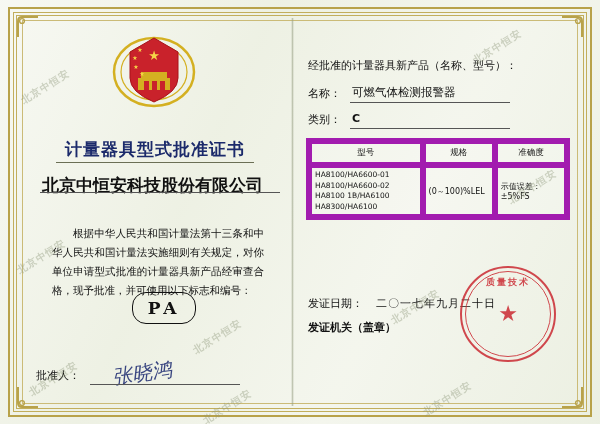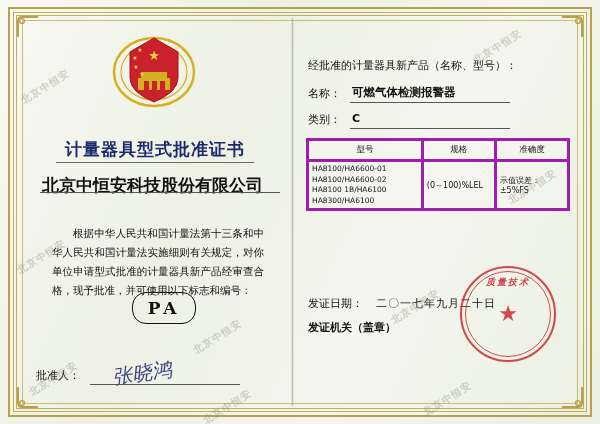--- a/index.html
+++ b/index.html
@@ -168,21 +168,21 @@
     position:absolute;
     font-family:"DejaVu Sans", sans-serif;
     font-size:11px;
     color:#111;
   }
   .r-head { left:8px; top:34px; }
   .r-name-label { left:8px; top:62px; }
   .r-name-value {
     left:52px; top:61px;
     font-size:11.5px;
-    font-weight:bold;
+    font-weight:normal;
     color:#111;
     text-align:right;
   }
   .r-name-underline {
     position:absolute;
     left:50px; top:78px; width:160px;
     border-bottom:1px solid #555;
   }
   .r-cat-label { left:8px; top:88px; }
   .r-cat-value { left:52px; top:88px; font-weight:bold; }
@@ -196,21 +196,21 @@
     position:absolute;
     left:6px; top:114px;
     width:264px;
     border-collapse:collapse;
     font-family:"DejaVu Sans", sans-serif;
     font-size:8px;
     color:#111;
     background:rgba(255,255,255,0.18);
   }
   table.spec th, table.spec td {
-    border:3px solid #a21caf;
+    border:6px solid #a21caf;
     padding:2px 3px;
     vertical-align:middle;
   }
   table.spec th {
     font-weight:normal;
     font-size:8.5px;
     height:14px;
   }
   td.models {
     text-align:left;
@@ -267,21 +267,20 @@
     font-size:22px;
     line-height:22px;
   }
   .seal-arc-top, .seal-arc-bot {
     position:absolute;
     left:0; width:96px;
     text-align:center;
     color:#c9222b;
     font-family:"DejaVu Sans", sans-serif;
     font-weight:bold;
-    font-style:italic;
   }
   .seal-arc-top { top:10px; font-size:9px; letter-spacing:2px; }
   .seal-arc-bot { bottom:9px; font-size:8px; letter-spacing:1px; }
 
   
   .wm {
     position:absolute;
     color:rgba(140,150,120,0.40);
     font-family:"DejaVu Sans", sans-serif;
     font-size:10px;

